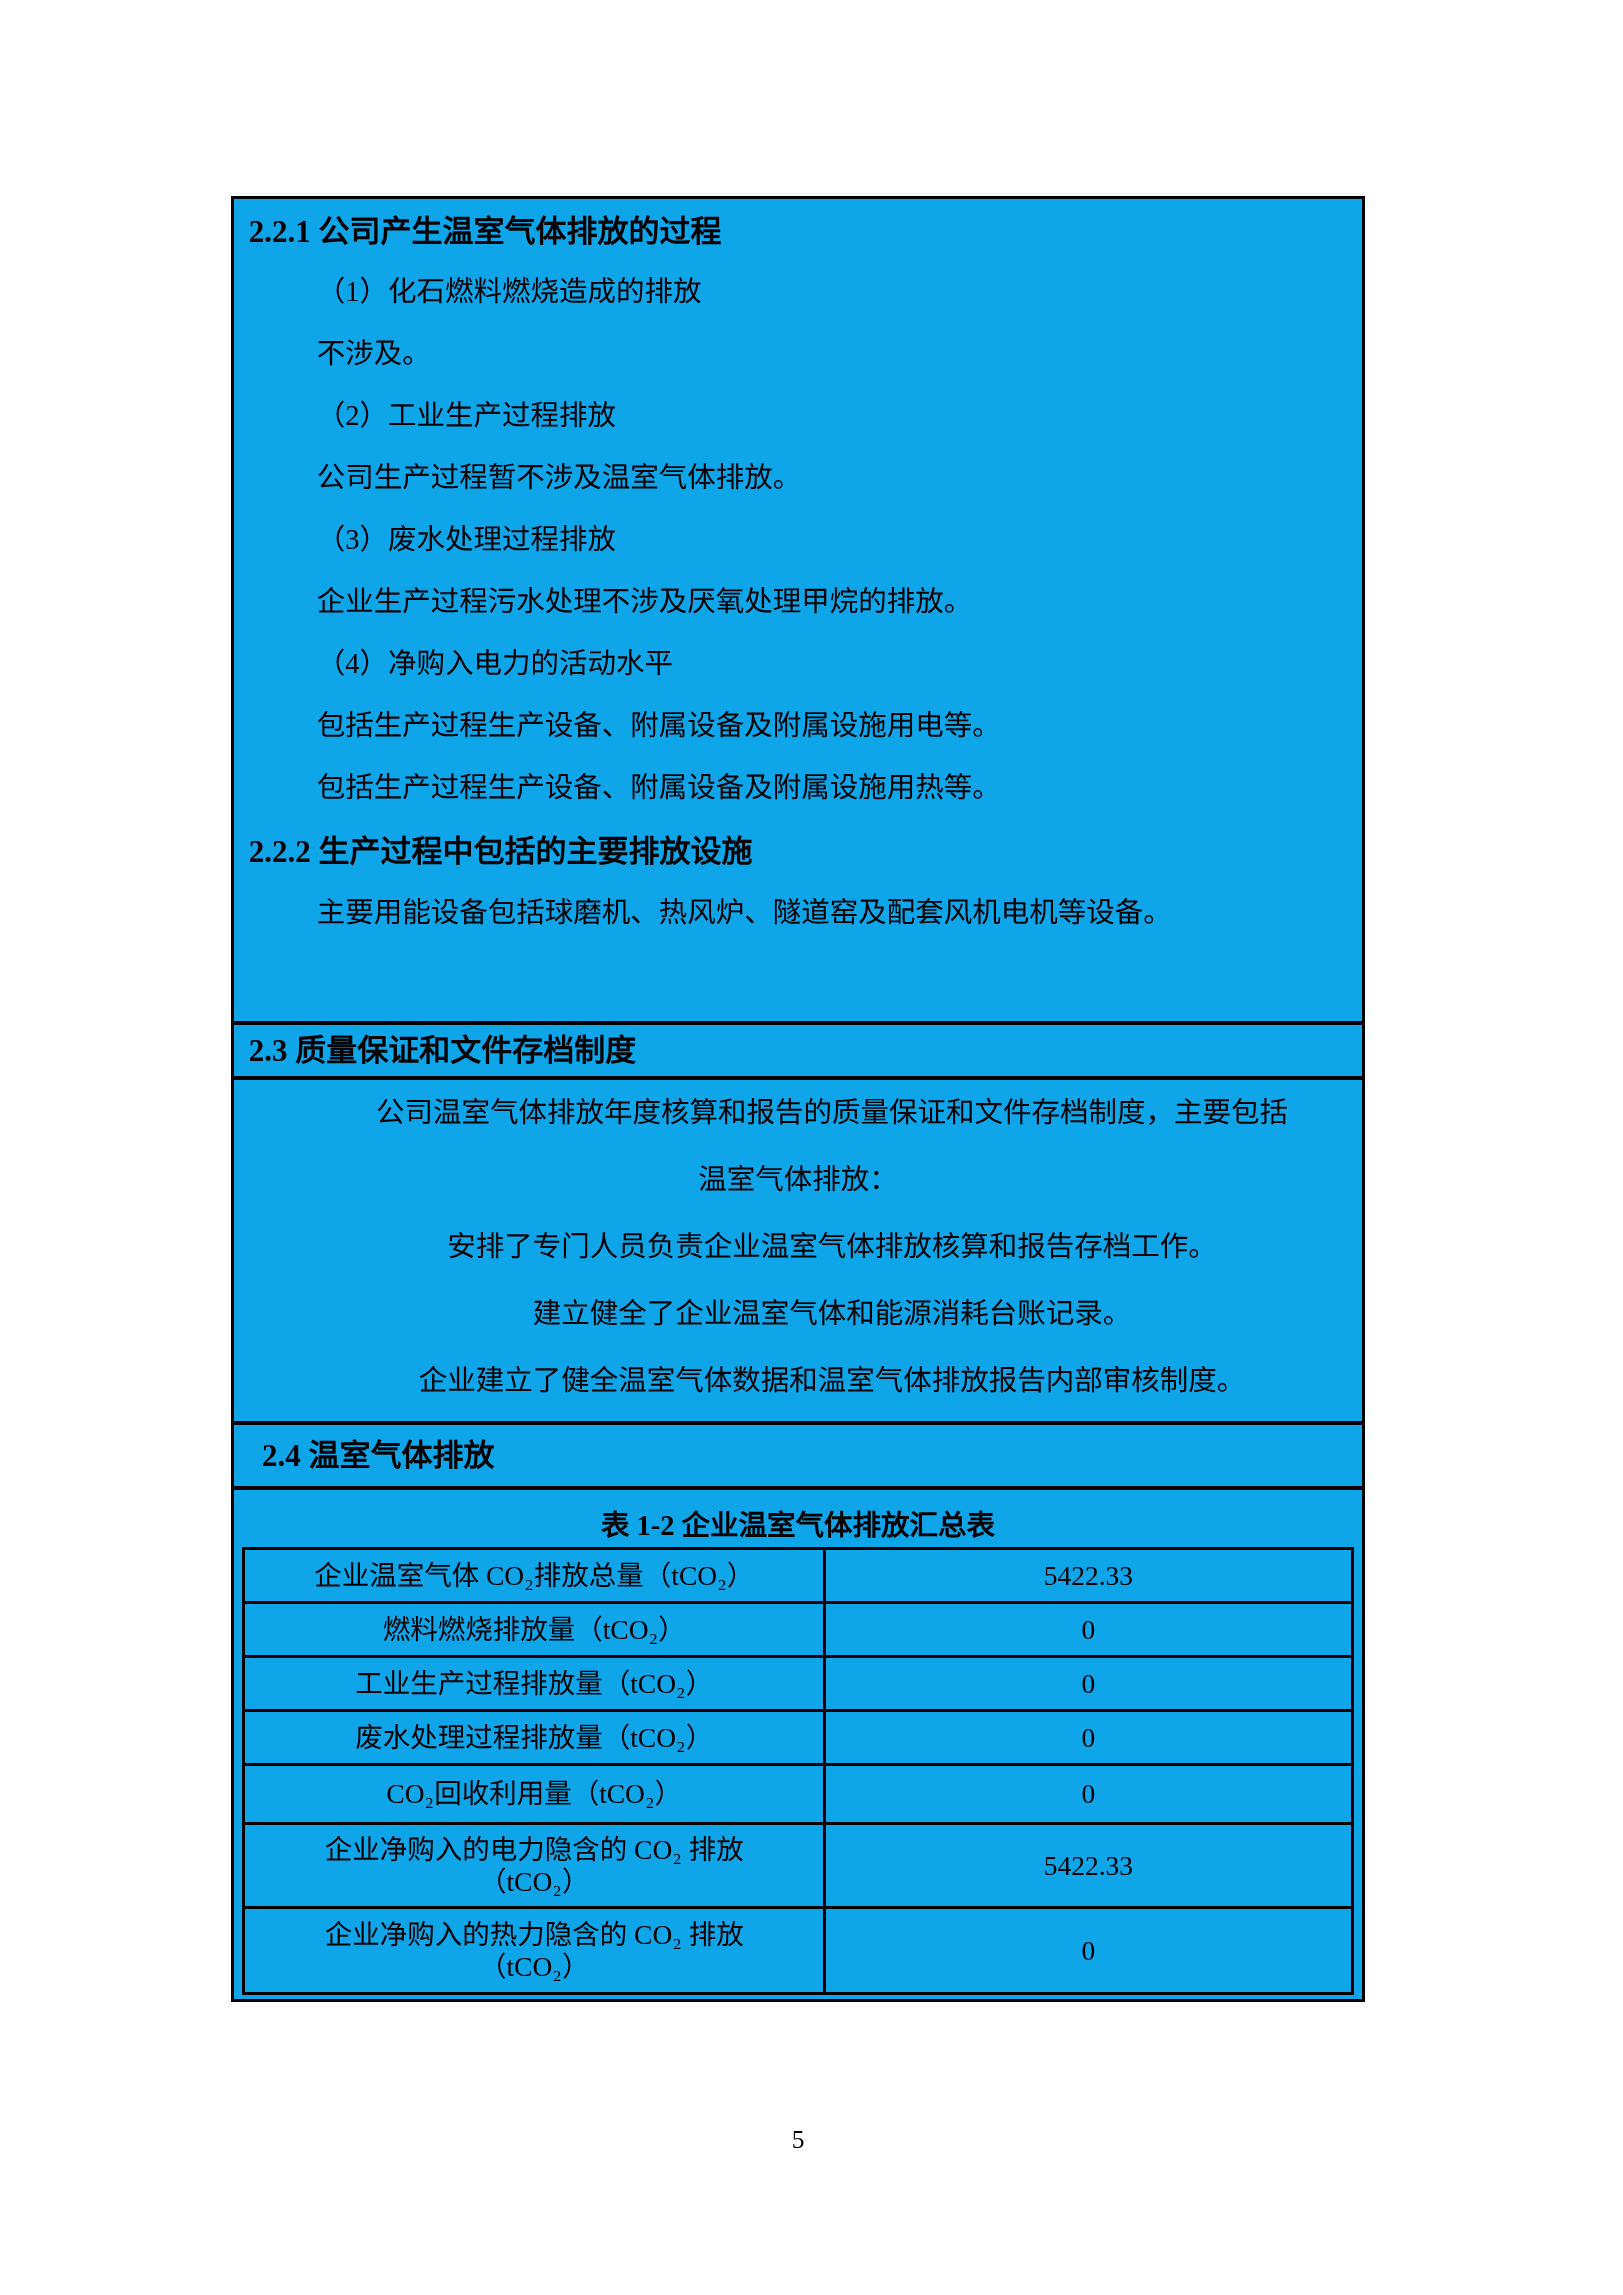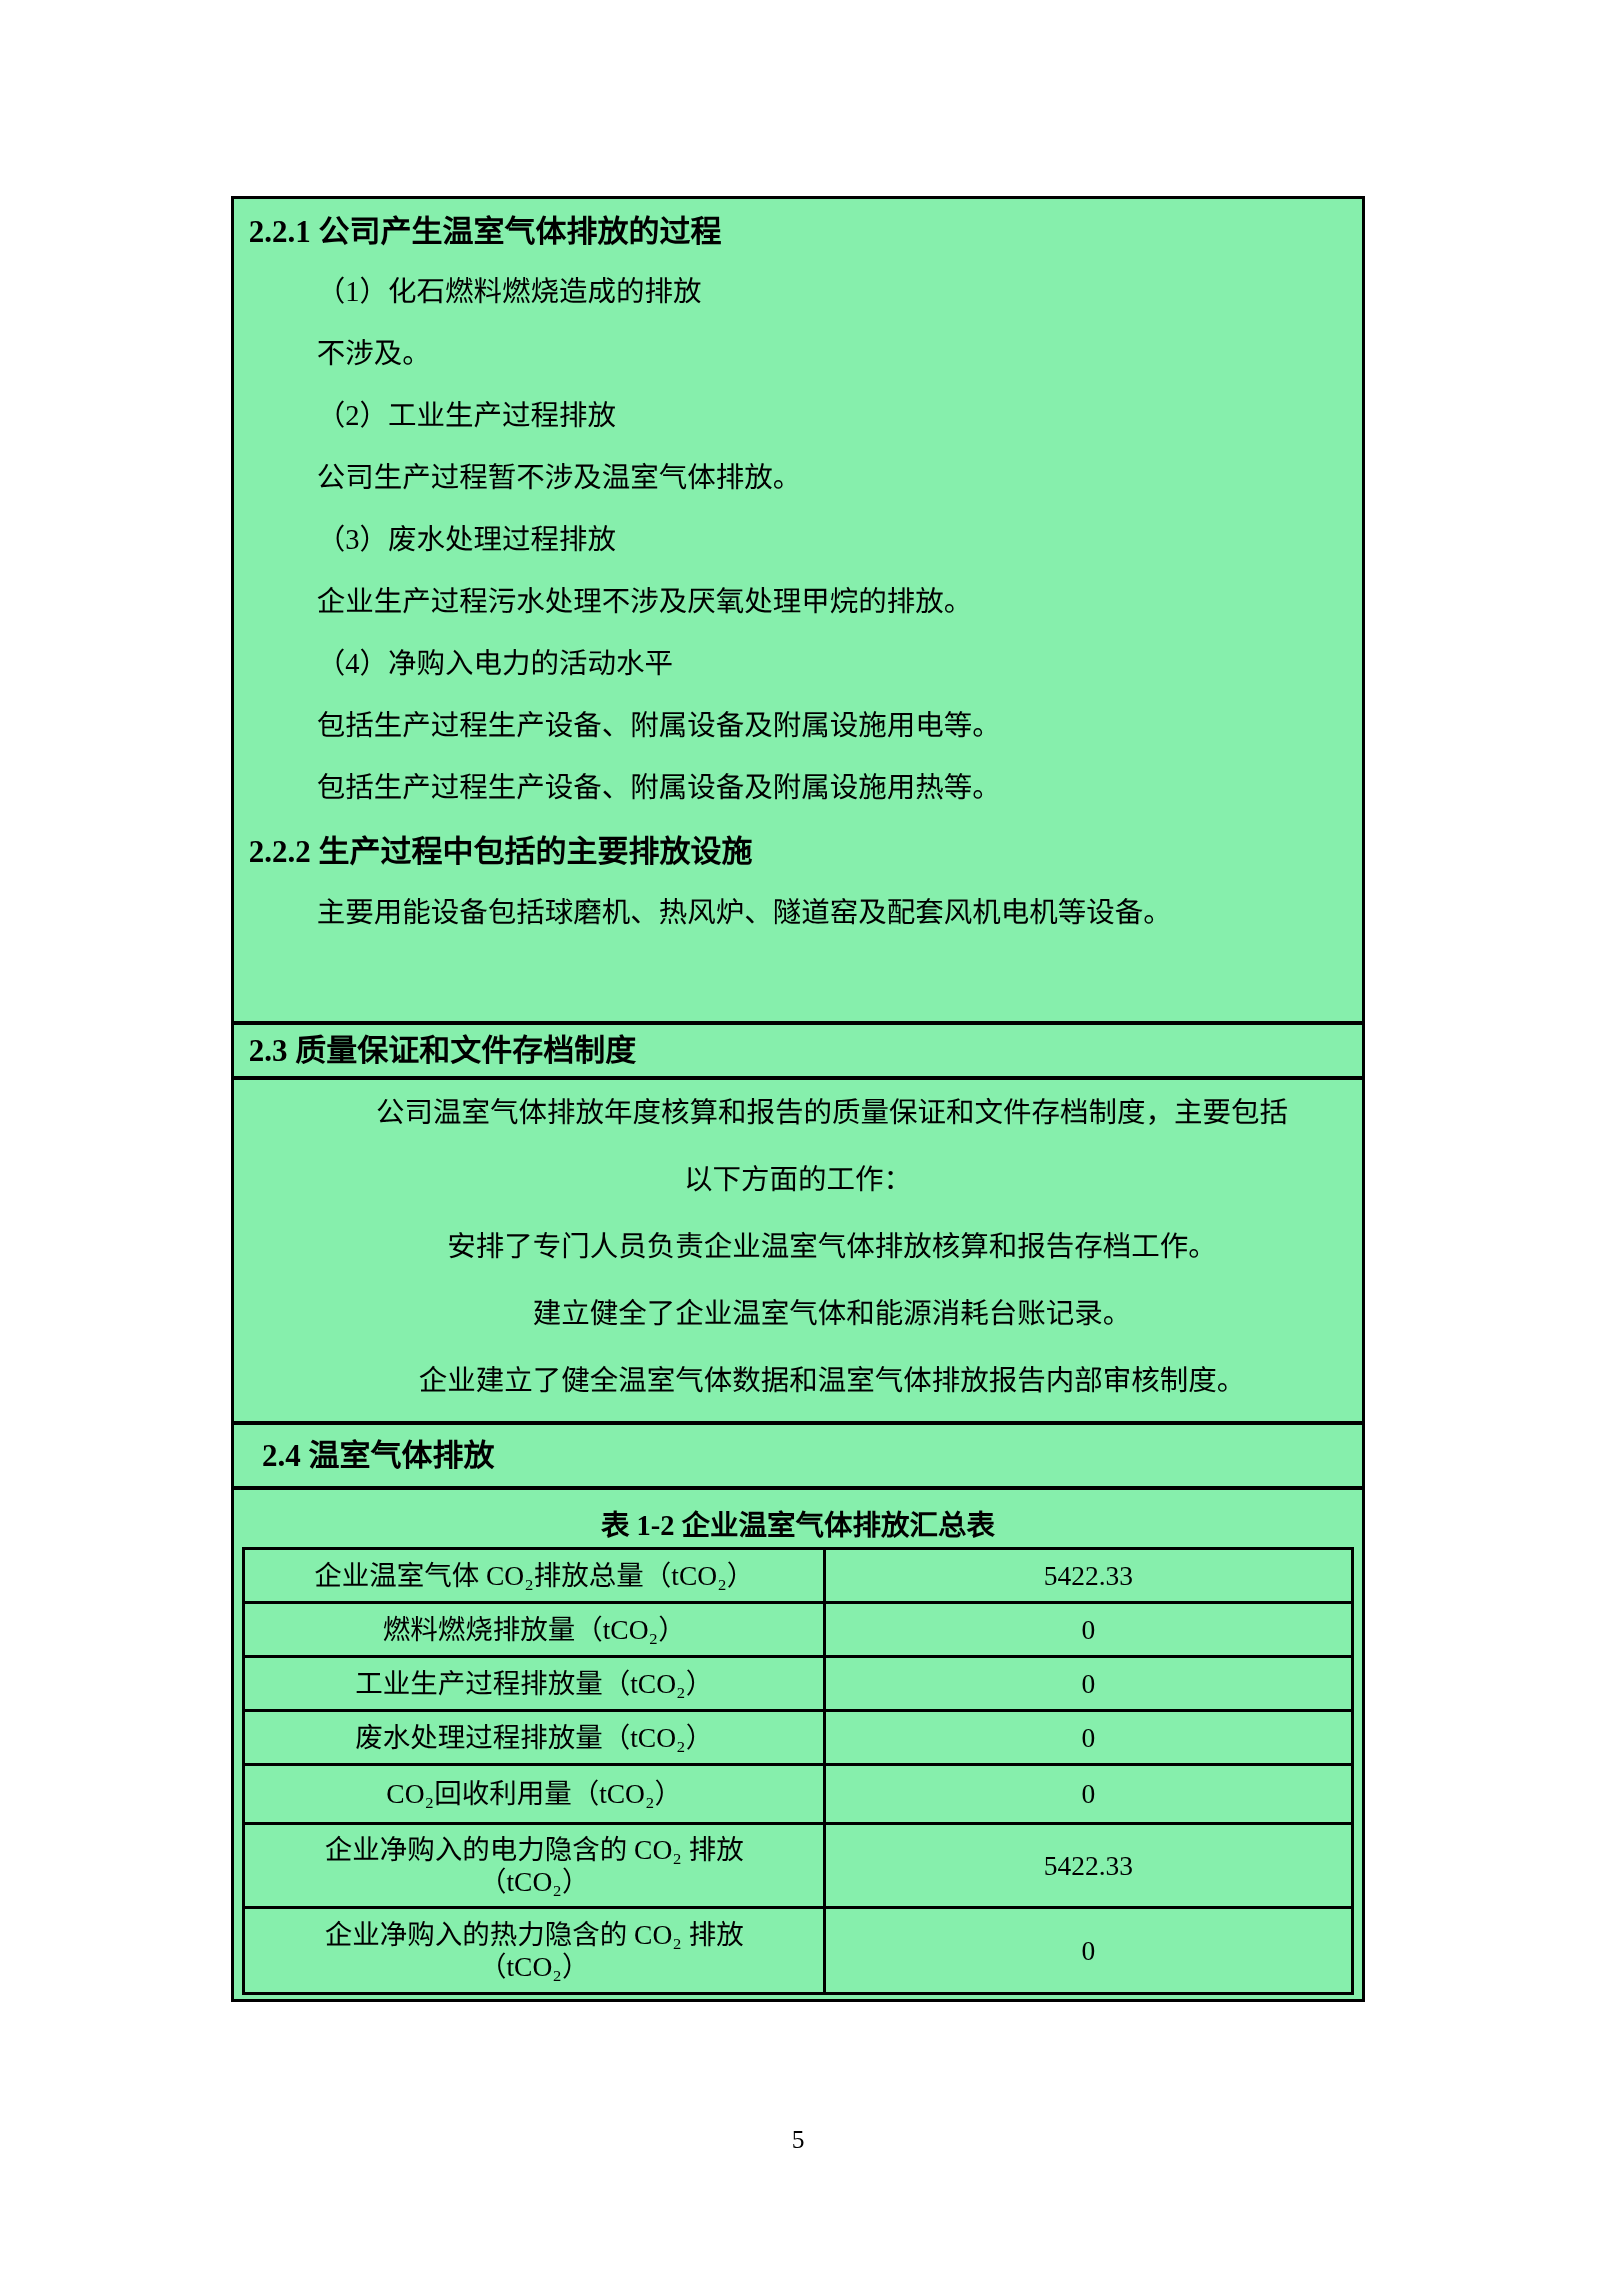--- a/index.html
+++ b/index.html
@@ -13,21 +13,21 @@
     color: #000000;
   }
   .frame {
     position: absolute;
     left: 231px;
     top: 196px;
     width: 1134px;
     height: 1806px;
     box-sizing: border-box;
     border: 3.4px solid #000;
-    background: #86efac;
+    background: #0ea5e9;
   }
   .block {
     box-sizing: border-box;
     padding: 0 14.7px;
     overflow: hidden;
   }
   .block-221 { height: 822px; padding-top: 14.7px; }
   h3.sec {
     font-size: 31px;
     line-height: 35px;
@@ -113,21 +113,21 @@
     <h3 class="sec">2.2.2  生产过程中包括的主要排放设施</h3>
     <p class="line indent">主要用能设备包括球磨机、热风炉、隧道窑及配套风机电机等设备。</p>
   </section>
 
   <div class="hrow hrow-23">
     <h3 class="sec">2.3 质量保证和文件存档制度</h3>
   </div>
 
   <section class="block block-23">
     <p class="line indent">公司温室气体排放年度核算和报告的质量保证和文件存档制度，主要包括</p>
-    <p class="line">以下方面的工作：</p>
+    <p class="line">温室气体排放：</p>
     <p class="line indent">安排了专门人员负责企业温室气体排放核算和报告存档工作。</p>
     <p class="line indent">建立健全了企业温室气体和能源消耗台账记录。</p>
     <p class="line indent">企业建立了健全温室气体数据和温室气体排放报告内部审核制度。</p>
   </section>
 
   <div class="hrow hrow-24">
     <h3 class="sec">2.4 温室气体排放</h3>
   </div>
 
   <section class="block block-24">

